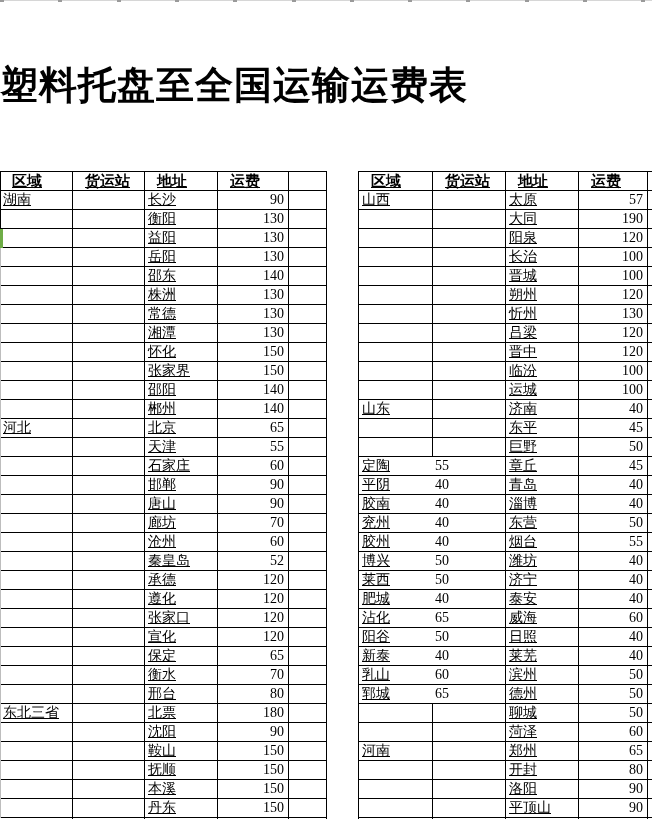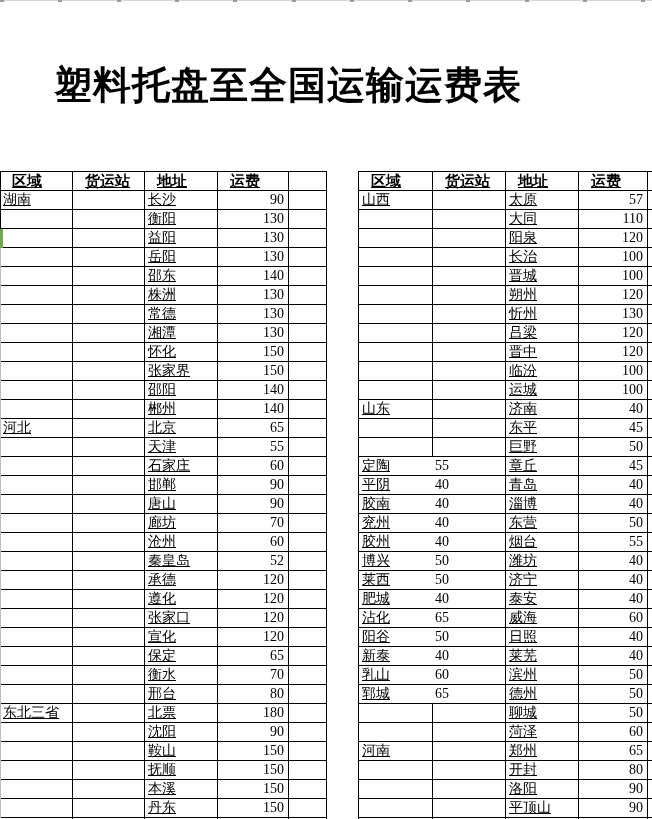--- a/index.html
+++ b/index.html
@@ -5,22 +5,22 @@
   html,body{margin:0;padding:0;background:#fff;}
   .screen{
     position:relative;width:652px;height:819px;background:#ffffff;overflow:hidden;
     font-family:"Liberation Serif","DejaVu Serif",serif;color:#000;
   }
   
   .ruler{position:absolute;top:0;left:0;width:652px;height:1px;background:#d6d6d6;}
   .tick{position:absolute;top:0;height:2px;width:4px;background:#9a9a9a;}
   
   .title{
-    position:absolute;top:60px;left:0;width:536px;text-align:center;
-    font-size:38px;font-weight:bold;letter-spacing:1px;white-space:nowrap;padding-left:20px;
+    position:absolute;top:60px;left:0;width:536px;text-align:left;
+    font-size:38px;font-weight:bold;letter-spacing:1px;white-space:nowrap;
   }
   
   .grid{position:absolute;top:171px;display:grid;border-top:1px solid #000;grid-auto-rows:auto;}
   #grid-left{left:0;grid-template-columns:73px 72px 73px 71px 38px;}
   #grid-right{left:358px;grid-template-columns:74px 73px 73px 69px 5px;border-left:1px solid #000;}
   .cell{
     box-sizing:border-box;height:19px;overflow:hidden;white-space:nowrap;
     border-right:1px solid #000;border-bottom:1px solid #000;
     font-size:14px;line-height:18px;
   }
@@ -241,21 +241,21 @@
       <div class="cell hdr">运费</div>
       <div class="cell hdr pad"></div>
       <div class="cell txt">山西</div>
       <div class="cell sfee"></div>
       <div class="cell txt">太原</div>
       <div class="cell fee">57</div>
       <div class="cell "></div>
       <div class="cell txt"></div>
       <div class="cell sfee"></div>
       <div class="cell txt">大同</div>
-      <div class="cell fee">110</div>
+      <div class="cell fee">190</div>
       <div class="cell "></div>
       <div class="cell txt"></div>
       <div class="cell sfee"></div>
       <div class="cell txt">阳泉</div>
       <div class="cell fee">120</div>
       <div class="cell "></div>
       <div class="cell txt"></div>
       <div class="cell sfee"></div>
       <div class="cell txt">长治</div>
       <div class="cell fee">100</div>

